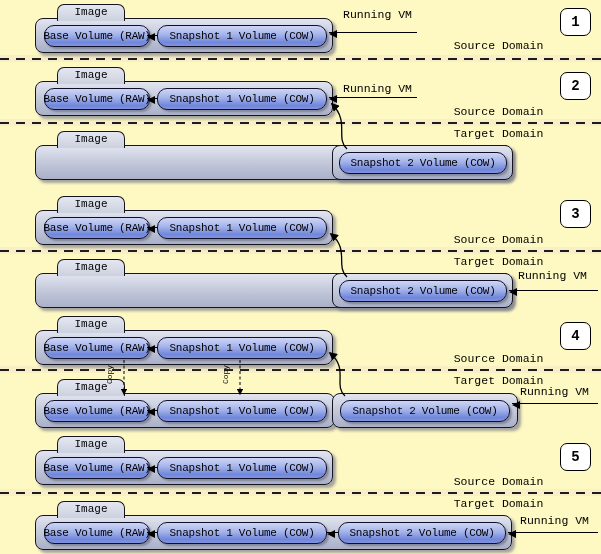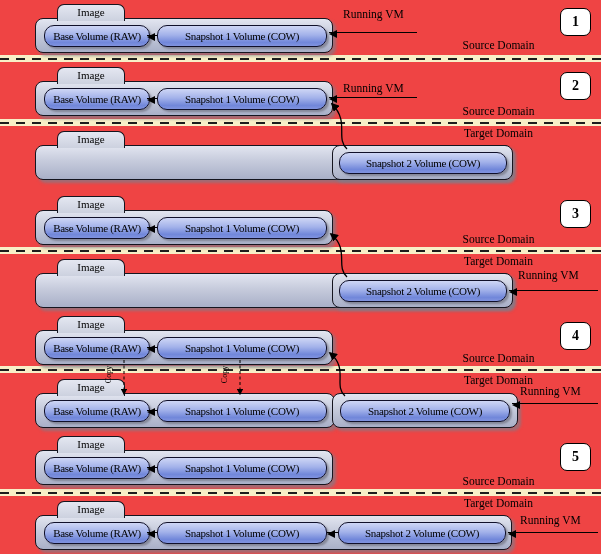--- a/index.html
+++ b/index.html
@@ -1,17 +1,17 @@
 <!DOCTYPE html>
 <html><head>
 <meta charset="utf-8">
 <style>
   html,body{margin:0;padding:0;background:#fff;}
-  .canvas{position:relative;width:601px;height:554px;background:#ef4444;
-          font-family:Liberation Serif, serif;color:#000;overflow:hidden;}
+  .canvas{position:relative;width:601px;height:554px;background:#fef9c3;
+          font-family:Liberation Mono, monospace;color:#000;overflow:hidden;}
   .folder-body{position:absolute;background:linear-gradient(180deg,#e2e5f0 0%,#c6cbdc 45%,#a9b0c8 100%);
           border:1px solid #15151f;border-radius:8px;box-shadow:3px 3px 3px rgba(125,125,138,.7);z-index:1;box-sizing:border-box;}
   .folder-tab{position:absolute;height:17px;background:linear-gradient(180deg,#e4e7f1,#ccd1df);
           border:1px solid #15151f;border-bottom:none;border-radius:7px 7px 0 0;z-index:2;
           font-size:11px;display:flex;align-items:flex-start;justify-content:center;padding-top:1px;box-sizing:border-box;}
   .vol{position:absolute;height:22px;background:linear-gradient(180deg,#ced6f5 0%,#a3b2ea 45%,#7187da 82%,#8093df 100%);
           border:1.4px solid #10102a;border-radius:10px;display:flex;align-items:center;justify-content:center;
           font-size:11px;letter-spacing:-0.3px;z-index:3;box-shadow:2px 2px 2px rgba(95,95,108,.55);
           box-sizing:border-box;white-space:nowrap;padding-bottom:1px;}
   .arrow-left{position:absolute;border-top:1.5px solid #000;z-index:4;}

